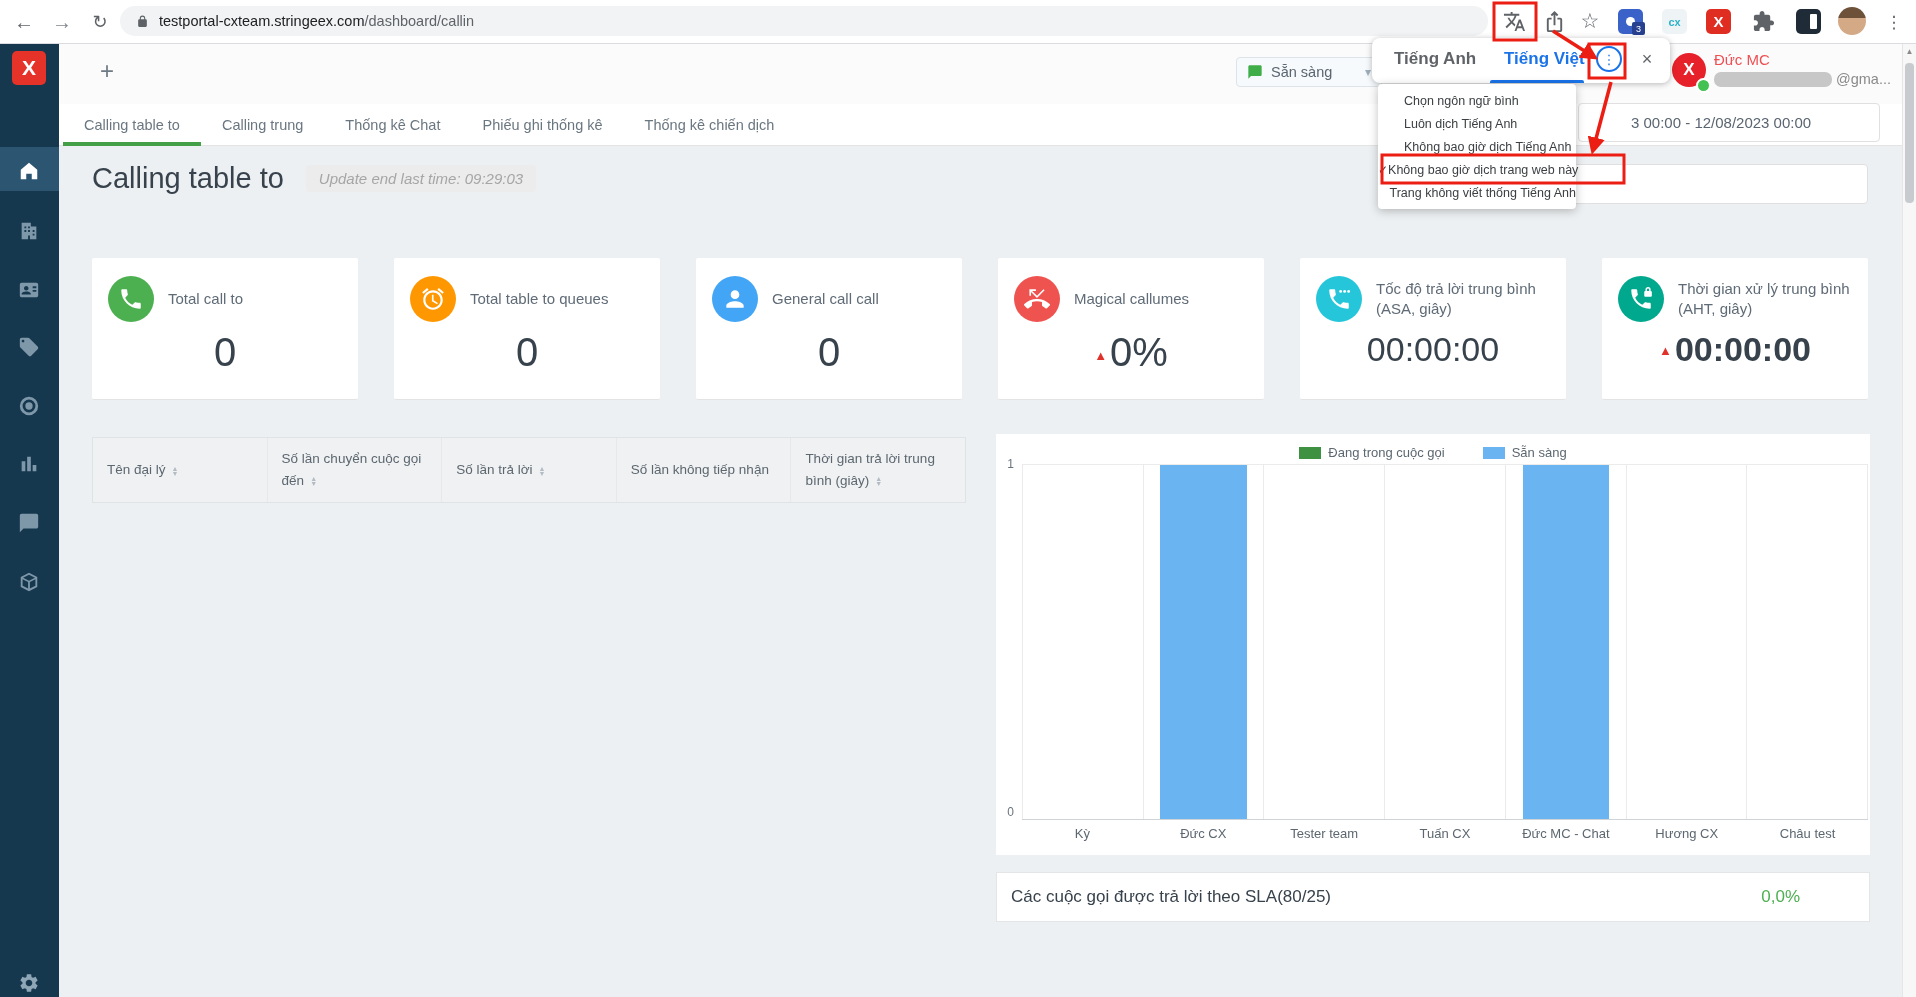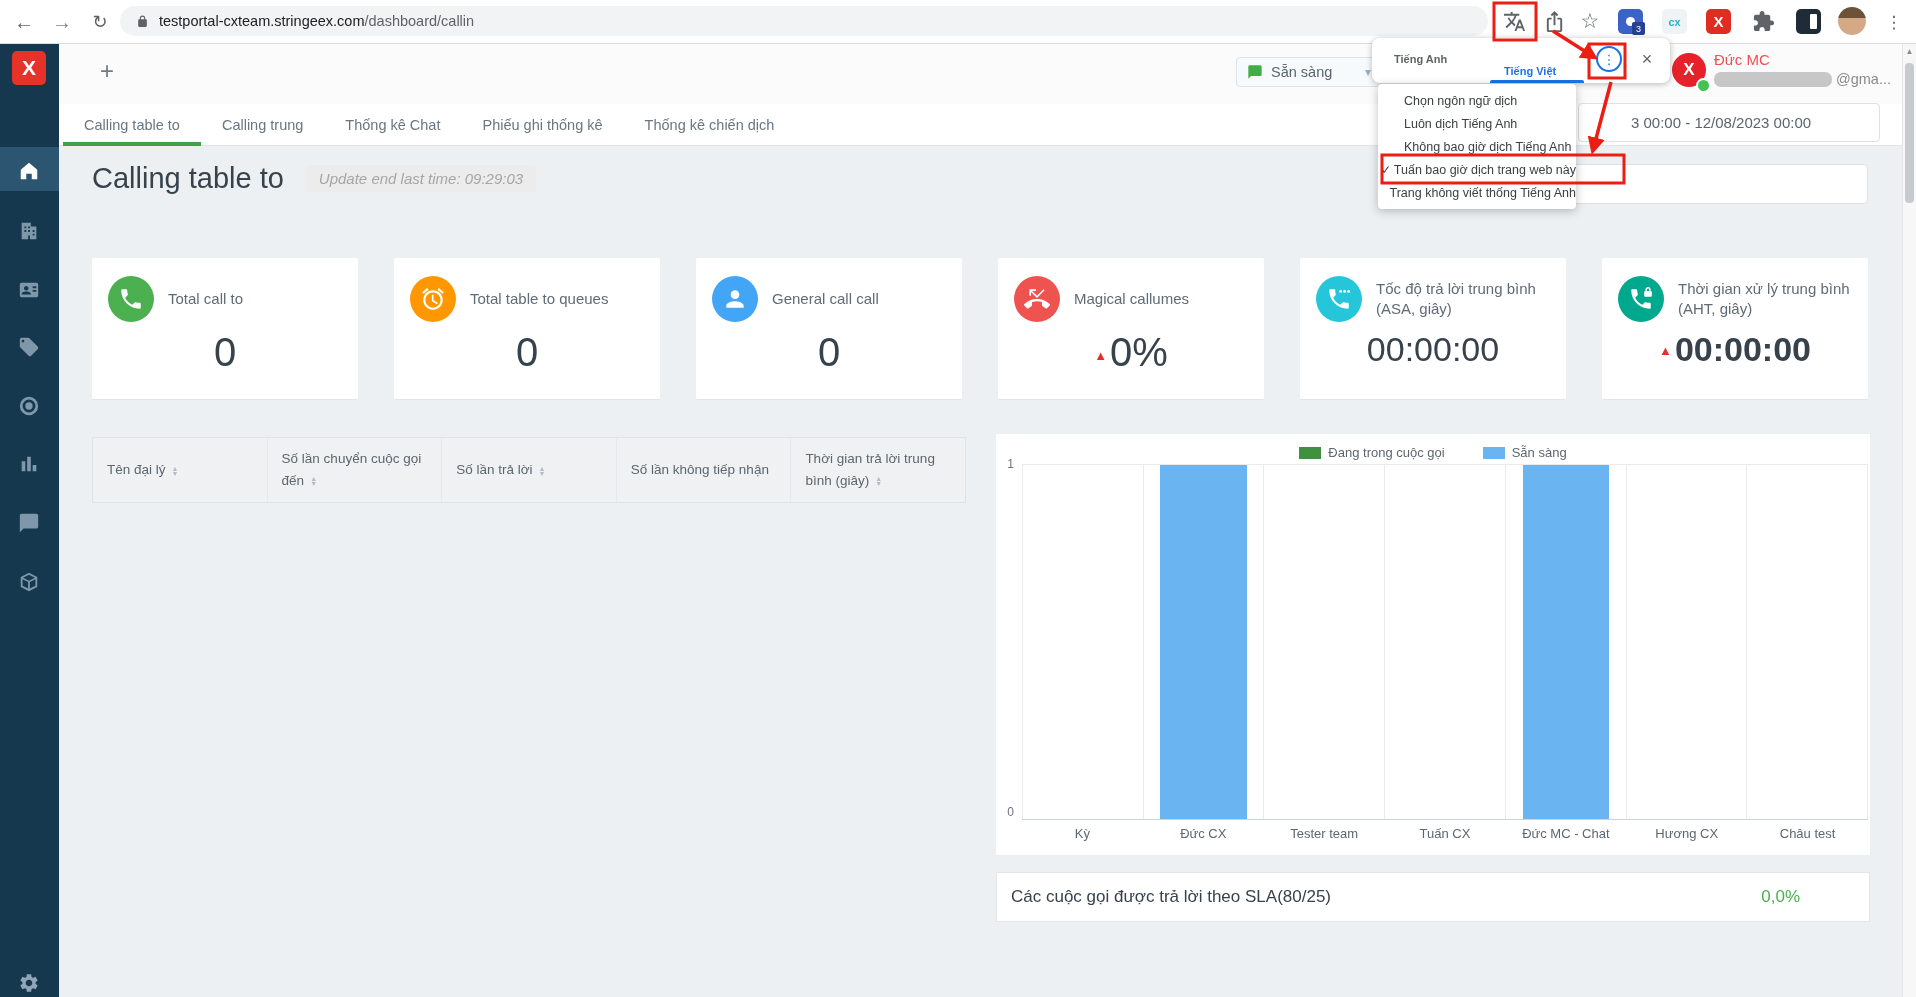--- a/index.html
+++ b/index.html
@@ -91,21 +91,21 @@
   .slaval{margin-left:auto;margin-right:55px;font-size:17px;}
 
   
   .datepill{position:absolute;left:1578px;top:103px;width:302px;height:39px;background:#fff;border:1px solid #e0e0e0;border-radius:4px;
     box-sizing:border-box;display:flex;align-items:center;padding-left:52px;font-size:15px;color:#5a6570;z-index:5;cursor:pointer;}
   .filterinput{position:absolute;left:1378px;top:164px;width:490px;height:40px;background:#fff;border:1px solid #e0e0e0;border-radius:4px;
     box-sizing:border-box;z-index:5;font-size:14px;color:#333;padding:0 12px;outline:none;}
 
   .bubble{position:absolute;left:1372px;top:38px;width:298px;height:45px;background:#fff;border-radius:8px;
     box-shadow:0 1px 6px rgba(0,0,0,.28);z-index:40;}
-  .gtab{position:absolute;top:0;height:42px;display:flex;align-items:center;font-size:11px;font-weight:bold;color:#5f6368;cursor:pointer;}
+  .gtab{position:absolute;top:0;height:42px;display:flex;align-items:center;font-size:17px;font-weight:bold;color:#5f6368;cursor:pointer;}
   .gtab.active{color:#1a73e8;}
   .gunderline{position:absolute;left:118px;bottom:0;width:94px;height:3px;background:#1a73e8;border-radius:2px 2px 0 0;}
   .dots3{position:absolute;left:224px;top:8px;width:26px;height:26px;border:2px solid #1a73e8;border-radius:50%;box-sizing:border-box;
     color:#1a73e8;font-size:13px;display:flex;align-items:center;justify-content:center;cursor:pointer;}
   .gclose{position:absolute;left:264px;top:10px;width:22px;height:22px;color:#5f6368;font-size:18px;display:flex;align-items:center;justify-content:center;cursor:pointer;}
 
   .gmenu{position:absolute;left:1378px;top:84px;width:198px;background:#fff;border-radius:4px;box-shadow:0 2px 10px rgba(0,0,0,.25);
     padding:5px 0;z-index:40;}
   .gitem{height:23px;display:flex;align-items:center;font-size:12.5px;color:#3c4043;cursor:pointer;white-space:nowrap;}
   .gcheck{width:26px;text-align:center;color:#444;font-size:12px;}
@@ -388,41 +388,41 @@
     </div>
   </div>
 
   <div class="datepill">
     <span>3 00:00  -  12/08/2023 00:00</span>
   </div>
   <input class="filterinput" value="" style="">
 
   <div class="bubble">
     <div class="gtab" style="left:22px;">Tiếng Anh</div>
-    <div class="gtab active" style="left:132px;margin-top:12px;">Tiếng Việt</div>
+    <div class="gtab active" style="left:132px;">Tiếng Việt</div>
     <div class="gunderline"></div>
     <div class="dots3">⋮</div>
     <div class="gclose">×</div>
   </div>
   <div class="gmenu" id="gmenu">
       <div class="gitem">
         <span class="gcheck"></span>
-        <span>Chọn ngôn ngữ dịch</span>
+        <span>Chọn ngôn ngữ bình</span>
       </div>
       <div class="gitem">
         <span class="gcheck"></span>
         <span>Luôn dịch Tiếng Anh</span>
       </div>
       <div class="gitem">
         <span class="gcheck"></span>
         <span>Không bao giờ dịch Tiếng Anh</span>
       </div>
       <div class="gitem">
         <span class="gcheck">✓</span>
-        <span>Tuấn bao giờ dịch trang web này</span>
+        <span>Không bao giờ dịch trang web này</span>
       </div>
       <div class="gitem">
         <span class="gcheck"></span>
         <span>Trang không viết thống Tiếng Anh</span>
       </div>
     </div>
 
   <div class="vscroll">
     <div class="vs-up">▲</div>
     <div class="vs-thumb"></div>

